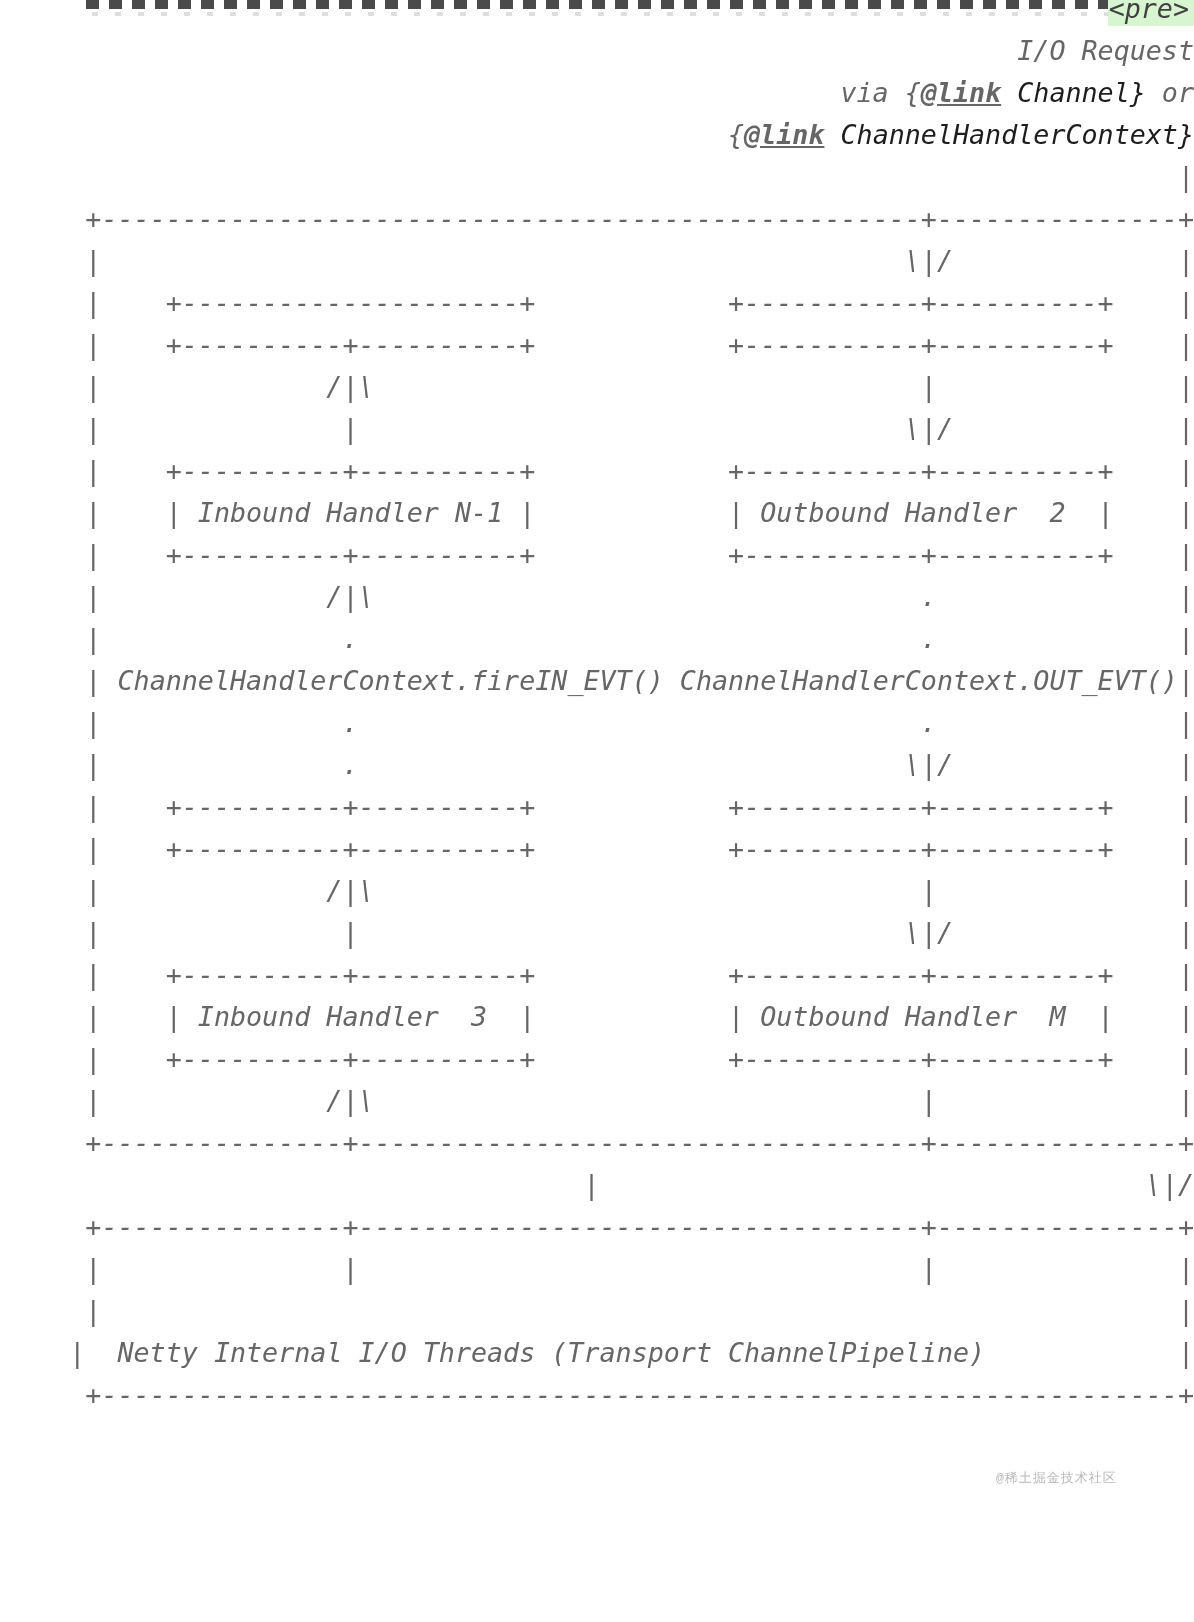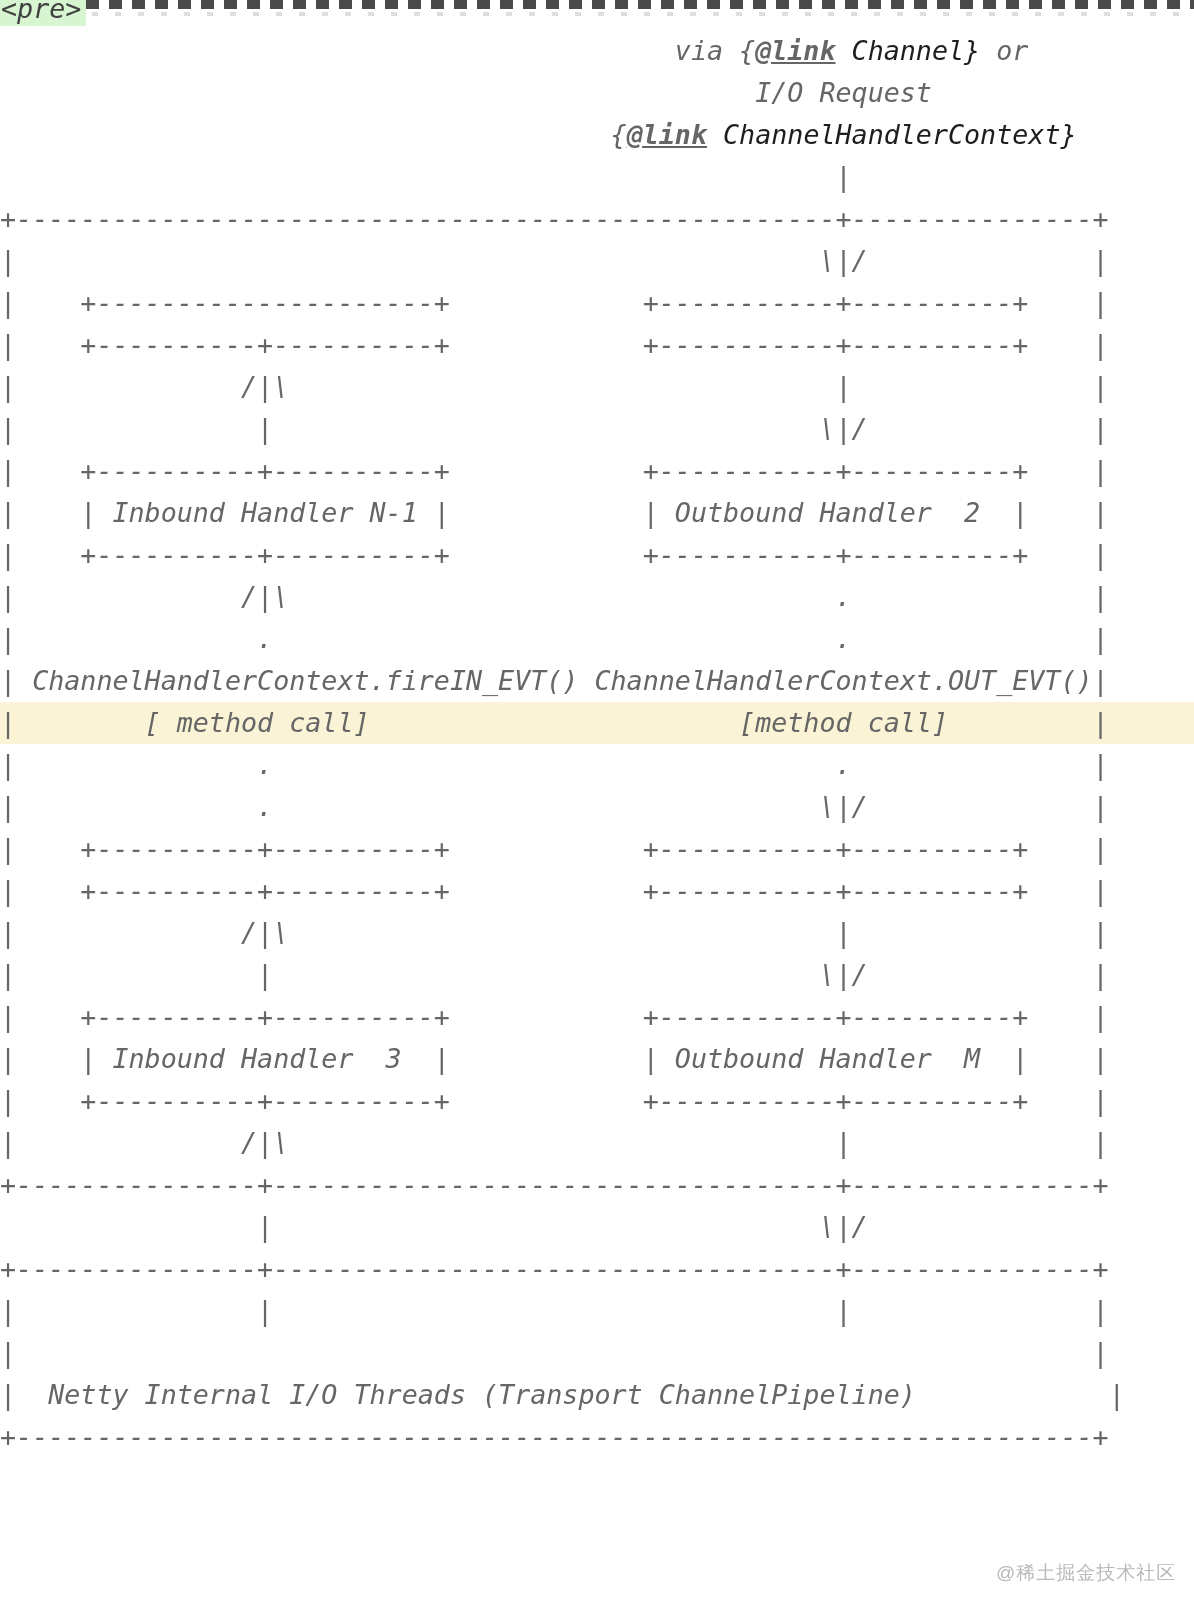--- a/index.html
+++ b/index.html
@@ -11,20 +11,21 @@
     --hl-yellow: #faf3d6;
     --wm-color: #b9b9b9;
   }
   html, body { margin: 0; padding: 0; background: var(--bg); }
   .screen {
     position: relative;
     width: 1194px;
     height: 1622px;
     overflow: hidden;
     background: var(--bg);
+    text-align: right;
   }
   
   .remnant-dashes {
     position: absolute; left: 86px; right: 0; top: 0; height: 9px;
     background: repeating-linear-gradient(90deg, #4a4a4a 0 13px, transparent 13px 23px);
   }
   .remnant-dots {
     position: absolute; left: 92px; right: 6px; top: 12px; height: 4px;
     background: repeating-linear-gradient(90deg, #dedede 0 6px, transparent 6px 23px);
   }
@@ -39,55 +40,54 @@
   .row { white-space: pre; height: 42px; }
   .row.hl { background: var(--hl-yellow); }
   .jd-tag { font-weight: bold; text-decoration: underline; }
   .jd-type { color: var(--type-color); }
   .pre-tag {
     background: var(--pre-bg);
     color: var(--pre-text);
     padding: 1px 5px 2px 1px;
   }
   .watermark {
-    position: absolute; left: 996px; top: 1560px;
-    font-family: Liberation Sans, sans-serif;
-    font-size: 19px;
+    position: absolute; left: 996px; top: 1469px;
+    font-family: Liberation Mono, monospace;
+    font-size: 13px;
     letter-spacing: 1px;
     color: var(--wm-color);
   }
 </style>
 </head>
 <body>
 
 <div class="screen">
 
   <div class="remnant-dashes"></div>
   <div class="remnant-dots"></div>
 
   <div class="ascii">
     <div class="row"><span class="pre-tag">&lt;pre&gt;</span></div>
 
-  <div class="row">                                          via {<span class="jd-tag">@link</span> <span class="jd-type">Channel}</span> or</div>
-      <div class="row">                                               I/O Request</div>
+  <div class="row">                                               I/O Request</div>
+      <div class="row">                                          via {<span class="jd-tag">@link</span> <span class="jd-type">Channel}</span> or</div>
       <div class="row">                                      {<span class="jd-tag">@link</span> <span class="jd-type">ChannelHandlerContext}</span></div>
       <div class="row">                                                    |</div>
       <div class="row">+---------------------------------------------------+---------------+</div>
       <div class="row">|                                                  \|/              |</div>
       <div class="row">|    +---------------------+            +-----------+----------+    |</div>
       <div class="row">|    +----------+----------+            +-----------+----------+    |</div>
       <div class="row">|              /|\                                  |               |</div>
       <div class="row">|               |                                  \|/              |</div>
       <div class="row">|    +----------+----------+            +-----------+----------+    |</div>
       <div class="row">|    | Inbound Handler N-1 |            | Outbound Handler  2  |    |</div>
       <div class="row">|    +----------+----------+            +-----------+----------+    |</div>
       <div class="row">|              /|\                                  .               |</div>
       <div class="row">|               .                                   .               |</div>
       <div class="row">| ChannelHandlerContext.fireIN_EVT() ChannelHandlerContext.OUT_EVT()|</div>
-      <div class="row hl">|        [ method call]                       [method call]         |</div>
       <div class="row">|               .                                   .               |</div>
       <div class="row">|               .                                  \|/              |</div>
       <div class="row">|    +----------+----------+            +-----------+----------+    |</div>
       <div class="row">|    +----------+----------+            +-----------+----------+    |</div>
       <div class="row">|              /|\                                  |               |</div>
       <div class="row">|               |                                  \|/              |</div>
       <div class="row">|    +----------+----------+            +-----------+----------+    |</div>
       <div class="row">|    | Inbound Handler  3  |            | Outbound Handler  M  |    |</div>
       <div class="row">|    +----------+----------+            +-----------+----------+    |</div>
       <div class="row">|              /|\                                  |               |</div>

